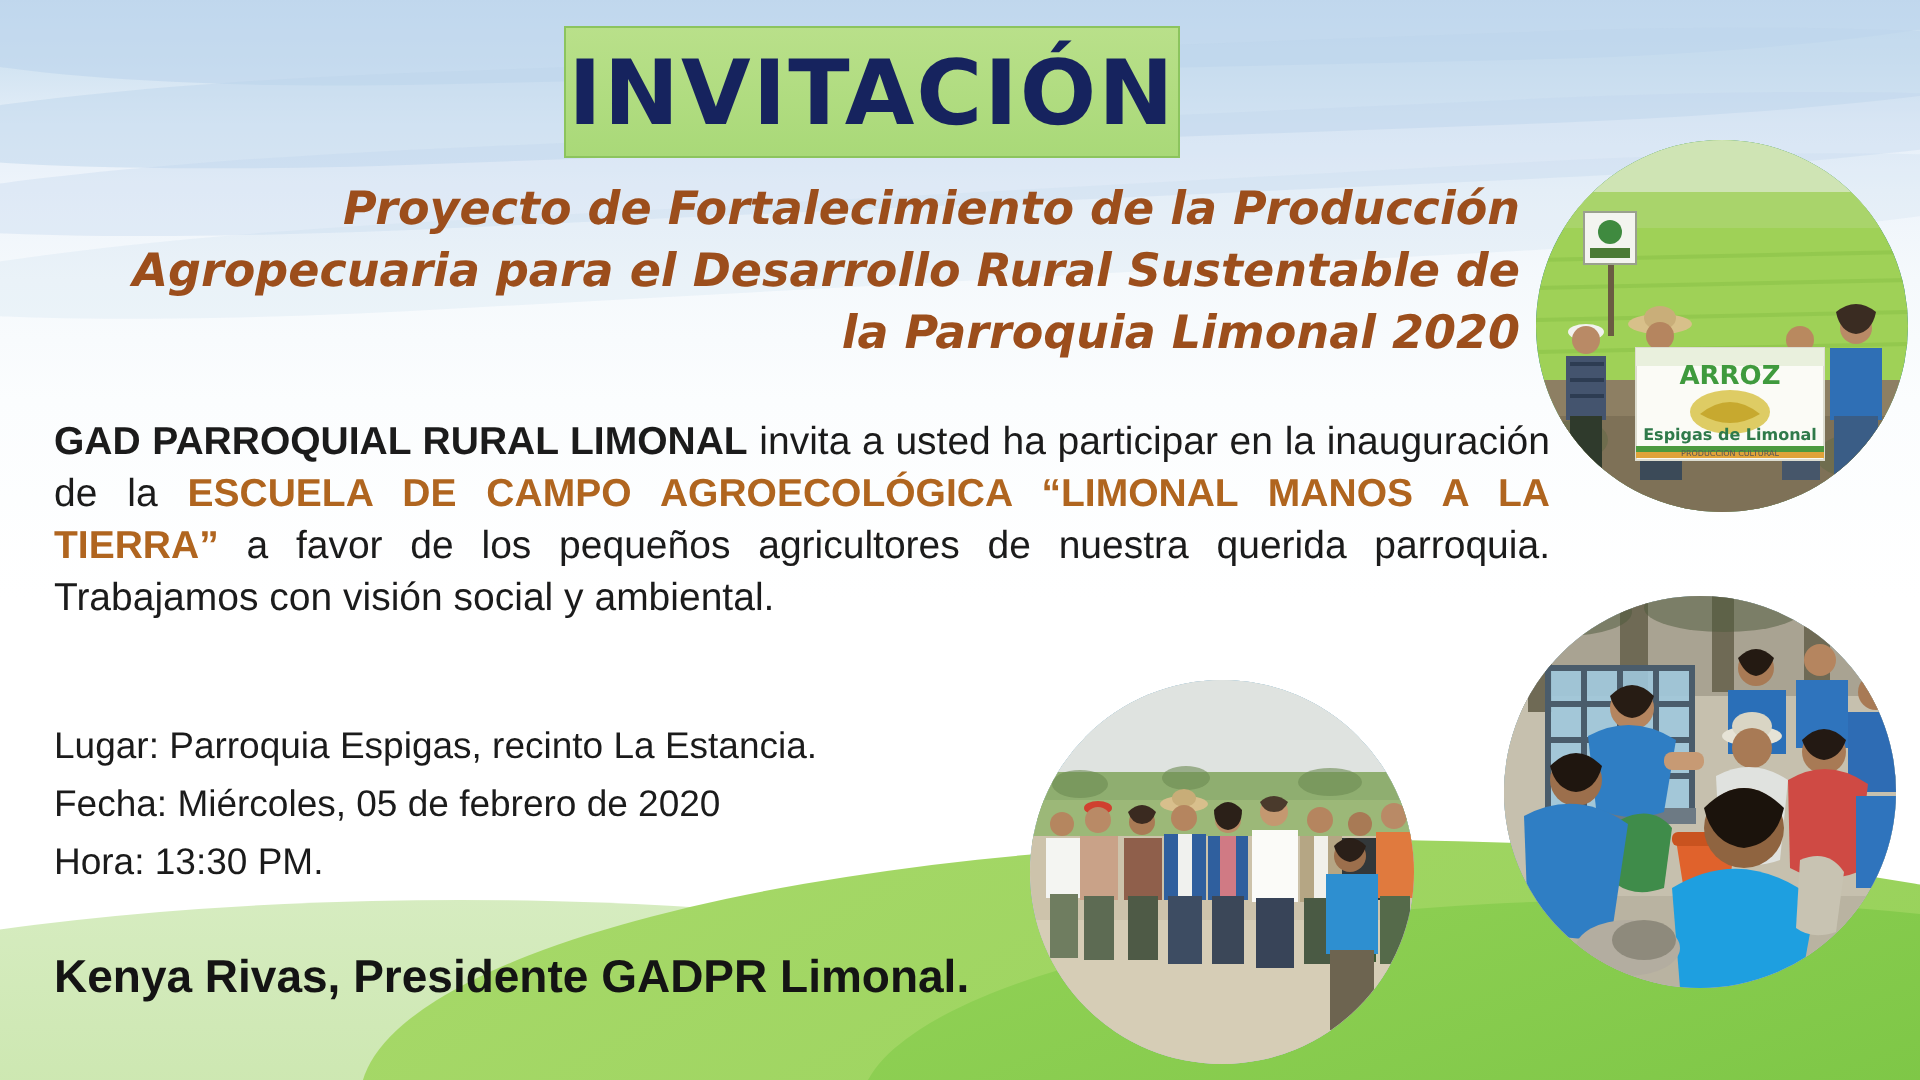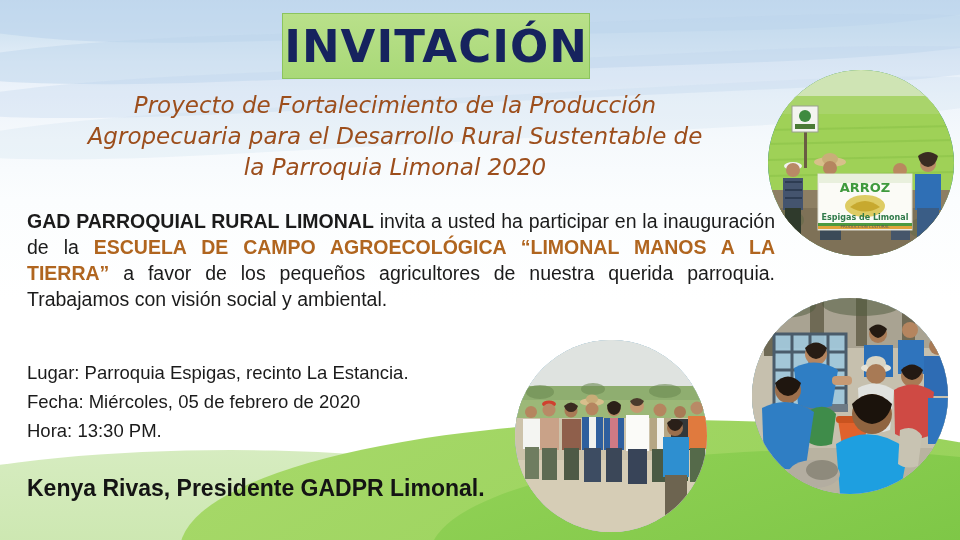--- a/index.html
+++ b/index.html
@@ -93,23 +93,23 @@
     font-size: 45px;
     letter-spacing: 1px;
     color: #16235e;
     line-height: 1;
   }
 
   .subtitle {
     position: absolute;
     left: 30px; top: 90px;
     width: 730px;
-    text-align: center;
+    text-align: right;
     font-family: "DejaVu Sans", sans-serif;
-    font-weight: normal;
+    font-weight: bold;
     font-style: italic;
     font-size: 23px;
     line-height: 31px;
     color: #9c4e1c;
   }
 
   .body-text {
     position: absolute;
     left: 27px; top: 208px;
     width: 748px;

